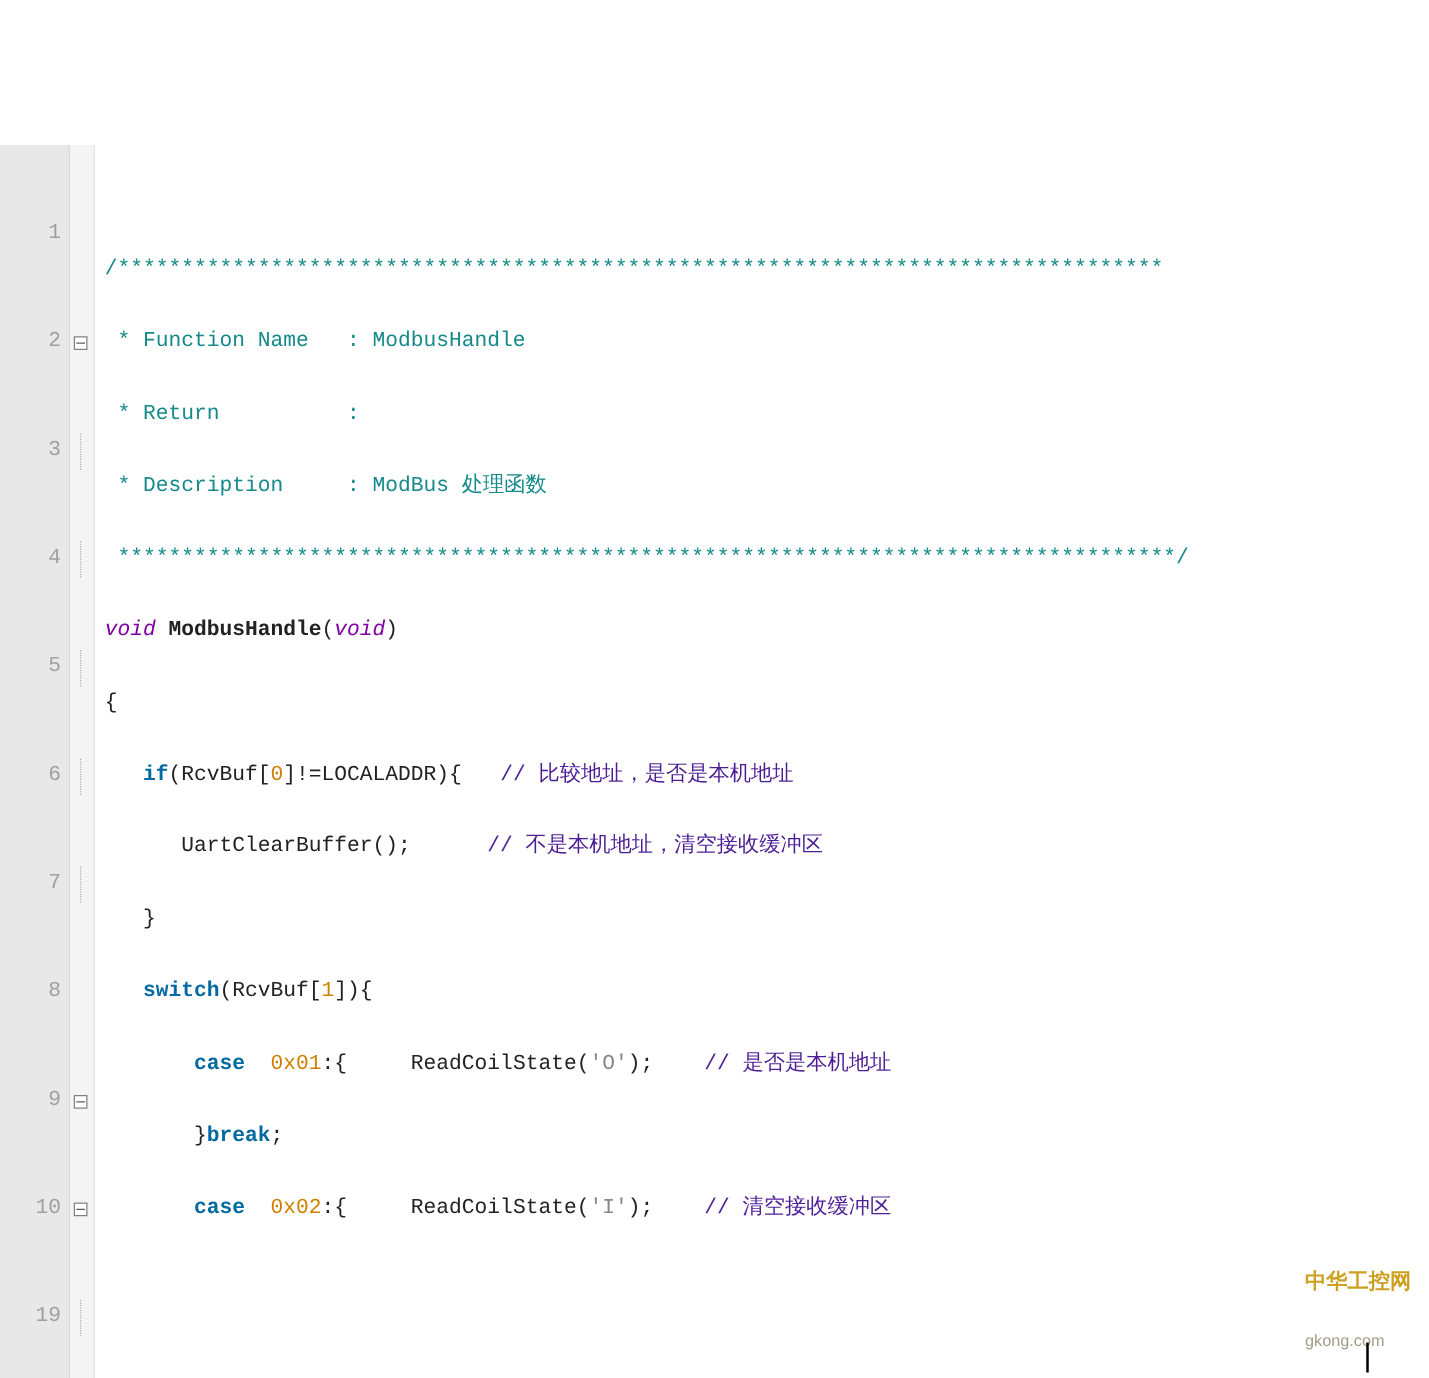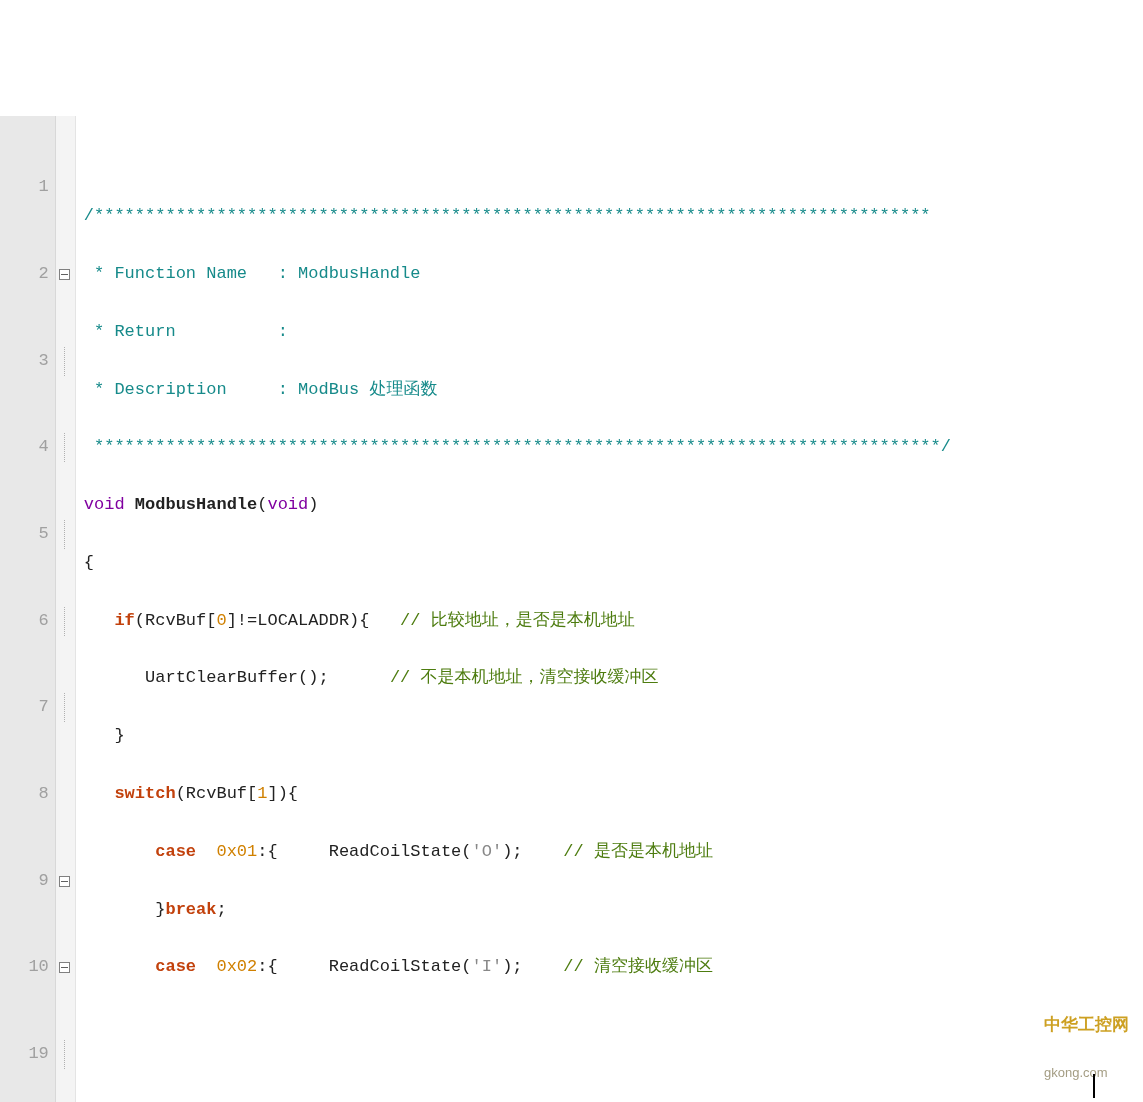--- a/index.html
+++ b/index.html
@@ -42,25 +42,25 @@
       left: 1px; right: 1px; top: 4px;
       border-top: 1px solid #606060;
     }
     .fold-line {
       border-left: 1px dotted #b0b0b0;
       margin-left: 8px;
       height: 100%;
       display: block;
     }
     .code { padding-left: 8px; flex: 1; color: #222; }
-    .kw { color: #c2410c; font-weight: bold; margin-top: 44px; }
-    .type { color: #8000a0; }
+    .kw { color: #0369a1; font-weight: bold; margin-top: 44px; }
+    .type { color: #8000a0; font-style: italic; }
     .str { color: #888888; }
     .num { color: #d08000; }
-    .cmt { color: #4d7c0f; }
+    .cmt { color: #4c1d95; }
     .doc { color: #168a8a; }
     .fn { color: #222; }
     .ln { display: block; height: 1.7em; }
     .fold-cell { height: 1.7em; display:flex; align-items:center; }
     .watermark {
       position: fixed;
       right: 14px;
       bottom: 18px;
       font-family: Liberation Sans, sans-serif;
       font-size: 13px;

